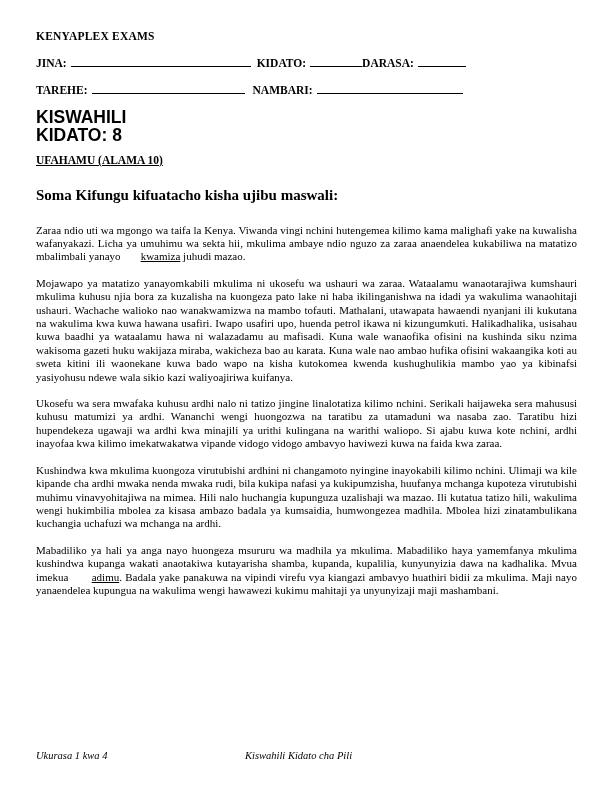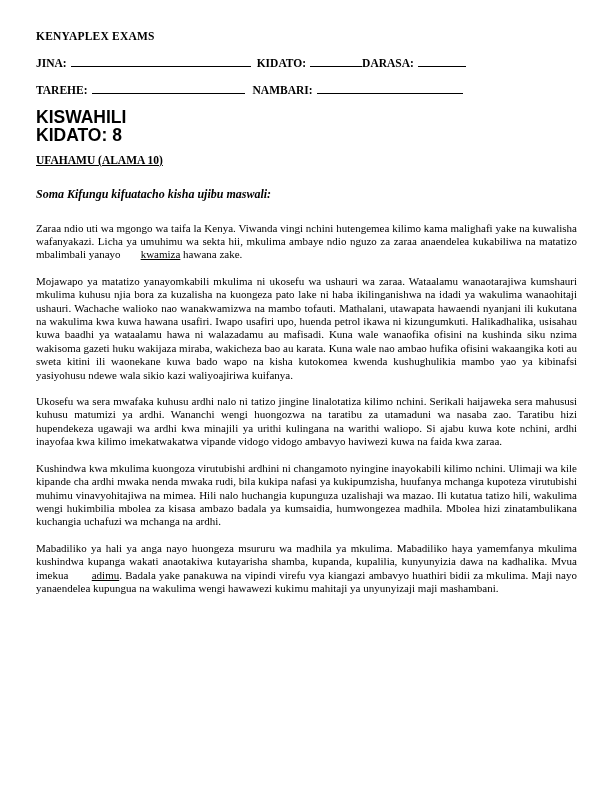--- a/index.html
+++ b/index.html
@@ -54,23 +54,22 @@
   .maagizo-italic { font-style: italic; }
   .muda { margin-left: 44px; }
   .section-heading {
     margin-top: 9px;
     font-size: 11.5px;
     font-weight: bold;
     text-decoration: underline;
   }
   .intro {
     margin-top: 21px;
-    font-size: 12px;
+    font-size: 15px;
     font-weight: bold;
-    font-style: italic;
   }
   .body-para {
     margin: 13px 0 0 0;
     font-size: 11px;
     line-height: 13.4px;
     text-align: justify;
   }
   .body-para:first-of-type { margin-top: 20px; }
   .u-word { text-decoration: underline; padding-left: 20px; }
   .footer {
@@ -105,24 +104,28 @@
   <div class="title-block">
     <div>KISWAHILI</div>
     <div>KIDATO: 8</div>
   </div>
 
 
   <div class="section-heading">UFAHAMU (ALAMA 10)</div>
 
   <div class="intro">Soma Kifungu kifuatacho kisha ujibu maswali:</div>
 
-  <p class="body-para"><span>Zaraa ndio uti wa mgongo wa taifa la Kenya. Viwanda vingi nchini hutengemea kilimo kama malighafi yake na kuwalisha wafanyakazi. Licha ya umuhimu wa sekta hii, mkulima ambaye ndio nguzo za zaraa anaendelea kukabiliwa na matatizo mbalimbali yanayo</span><span class="u-word">kwamiza</span><span> hawana zake.</span></p>
+  <p class="body-para"><span>Zaraa ndio uti wa mgongo wa taifa la Kenya. Viwanda vingi nchini hutengemea kilimo kama malighafi yake na kuwalisha wafanyakazi. Licha ya umuhimu wa sekta hii, mkulima ambaye ndio nguzo za zaraa anaendelea kukabiliwa na matatizo mbalimbali yanayo</span><span class="u-word">kwamiza</span><span> juhudi mazao.</span></p>
 
   <p class="body-para">Mojawapo ya matatizo yanayomkabili mkulima ni ukosefu wa ushauri wa zaraa. Wataalamu wanaotarajiwa kumshauri mkulima kuhusu njia bora za kuzalisha na kuongeza pato lake ni haba ikilinganishwa na idadi ya wakulima wanaohitaji ushauri. Wachache walioko nao wanakwamizwa na mambo tofauti. Mathalani, utawapata hawaendi nyanjani ili kukutana na wakulima kwa kuwa hawana usafiri. Iwapo usafiri upo, huenda petrol ikawa ni kizungumkuti. Halikadhalika, usisahau kuwa baadhi ya wataalamu hawa ni walazadamu au mafisadi. Kuna wale wanaofika ofisini na kushinda siku nzima wakisoma gazeti huku wakijaza miraba, wakicheza bao au karata. Kuna wale nao ambao hufika ofisini wakaangika koti au sweta kitini ili waonekane kuwa bado wapo na kisha kutokomea kwenda kushughulikia mambo yao ya kibinafsi yasiyohusu ndewe wala sikio kazi waliyoajiriwa kuifanya.</p>
 
   <p class="body-para">Ukosefu wa sera mwafaka kuhusu ardhi nalo ni tatizo jingine linalotatiza kilimo nchini. Serikali haijaweka sera mahususi kuhusu matumizi ya ardhi. Wananchi wengi huongozwa na taratibu za utamaduni wa nasaba zao. Taratibu hizi hupendekeza ugawaji wa ardhi kwa minajili ya urithi kulingana na warithi waliopo. Si ajabu kuwa kote nchini, ardhi inayofaa kwa kilimo imekatwakatwa vipande vidogo vidogo ambavyo haviwezi kuwa na faida kwa zaraa.</p>
 
   <p class="body-para">Kushindwa kwa mkulima kuongoza virutubishi ardhini ni changamoto nyingine inayokabili kilimo nchini. Ulimaji wa kile kipande cha ardhi mwaka nenda mwaka rudi, bila kukipa nafasi ya kukipumzisha, huufanya mchanga kupoteza virutubishi muhimu vinavyohitajiwa na mimea. Hili nalo huchangia kupunguza uzalishaji wa mazao. Ili kutatua tatizo hili, wakulima wengi hukimbilia mbolea za kisasa ambazo badala ya kumsaidia, humwongezea madhila. Mbolea hizi zinatambulikana kuchangia uchafuzi wa mchanga na ardhi.</p>
 
   <p class="body-para"><span>Mabadiliko ya hali ya anga nayo huongeza msururu wa madhila ya mkulima. Mabadiliko haya yamemfanya mkulima kushindwa kupanga wakati anaotakiwa kutayarisha shamba, kupanda, kupalilia, kunyunyizia dawa na kadhalika. Mvua imekua </span><span class="u-word">adimu</span><span>. Badala yake panakuwa na vipindi virefu vya kiangazi ambavyo huathiri bidii za mkulima. Maji nayo yanaendelea kupungua na wakulima wengi hawawezi kukimu mahitaji ya unyunyizaji maji mashambani.</span></p>
 
+  <div class="footer">
+    <span>Ukurasa 1 kwa 4</span>
+    <span class="footer-doc">Kiswahili Kidato cha Pili</span>
+  </div>
 
 </div>
 
 </body></html>

